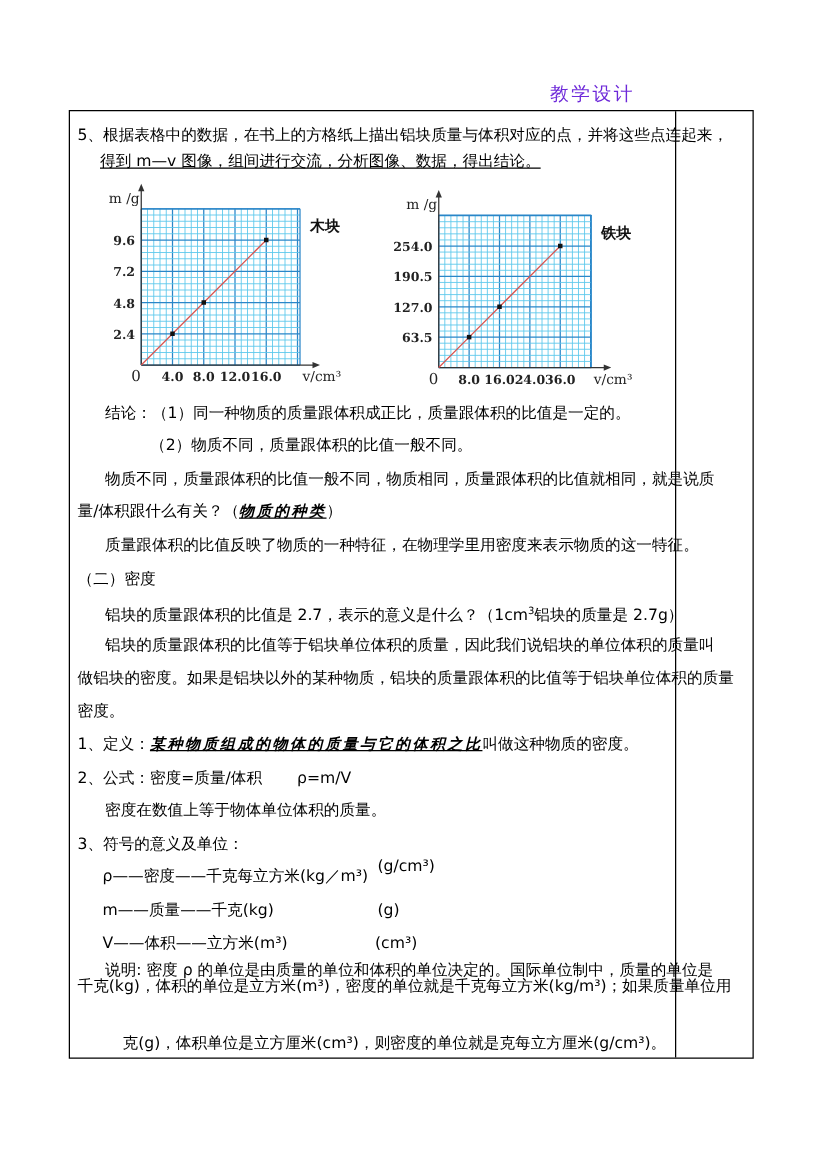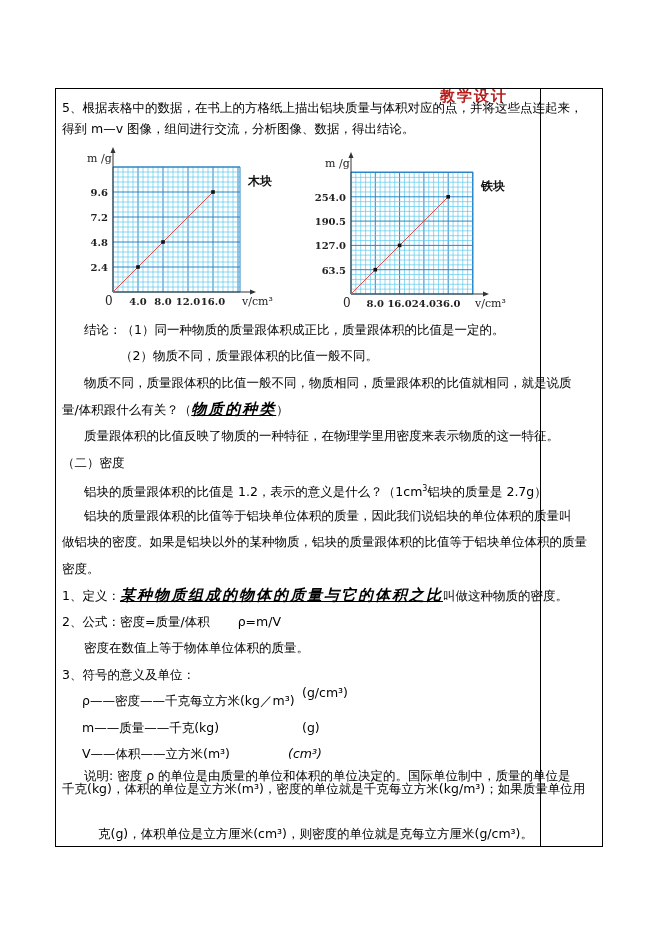--- a/index.html
+++ b/index.html
@@ -1,42 +1,42 @@
 <!DOCTYPE html>
 <html><head>
   <meta charset="utf-8">
   <style>
     html, body { margin: 0; padding: 0; background: #ffffff; }
     body { width: 661px; height: 935px; position: relative; overflow: hidden;
            font-family: "DejaVu Serif", "Liberation Serif", serif; color: #000; }
-    .hdr { position: absolute; left: 440px; top: 66px; font-size: 15px; font-weight: bold;
-           color: #b91c1c; letter-spacing: 2px; font-family: "DejaVu Sans", sans-serif; margin-top: 21px; }
+    .hdr { position: absolute; left: 440px; top: 66px; font-size: 15px; font-weight: normal;
+           color: #6d28d9; letter-spacing: 2px; font-family: "DejaVu Sans", sans-serif; }
     .tbl { position: absolute; left: 55px; top: 88px; width: 548px; height: 759px;
            border: 1.5px solid #000; box-sizing: border-box; }
     .divider { position: absolute; left: 484px; top: 0; width: 0; height: 100%; border-left: 1.5px solid #000; }
     .line { position: absolute; font-size: 12.5px; line-height: 16px; white-space: nowrap;
             font-family: "DejaVu Sans", sans-serif; }
-    .hand { font-family: "DejaVu Serif", serif; font-style: italic; font-weight: bold; font-size: 15px; letter-spacing: 2px; }
+    .hand { font-family: "DejaVu Serif", serif; font-style: italic; font-weight: bold; font-size: 12px; letter-spacing: 2px; }
     .ul { text-decoration: underline; }
     .bold { font-weight: normal; }
     .chart { position: absolute; }
     sup { font-size: 8px; }
     .chart text { font-family: "DejaVu Serif", serif; }
   </style>
 </head>
 <body>
 
 <div class="hdr">教学设计</div>
 
 <div class="tbl">
   <div class="divider"></div>
 </div>
 
 <div class="line" style="left:62px;top:100px;">5、根据表格中的数据，在书上的方格纸上描出铝块质量与体积对应的点，并将这些点连起来，</div>
-<div class="line" style="left:62px;top:121px;">得到 m—v 图像，组间进行交流，分析图像、数据，得出结论。</div>
+<div class="line" style="left:80px;top:121px;text-decoration:underline;">得到 m—v 图像，组间进行交流，分析图像、数据，得出结论。</div>
 
 <svg class="chart" id="chart0" style="left:70px;top:145px;" width="220" height="170">
     <rect x="43" y="22" width="127" height="125" fill="#ffffff"></rect>
     <line x1="43" y1="22" x2="43" y2="147" stroke="#2a86c8" stroke-width="1"></line>
     <line x1="48" y1="22" x2="48" y2="147" stroke="#5cc8ec" stroke-width="0.7"></line>
     <line x1="53" y1="22" x2="53" y2="147" stroke="#5cc8ec" stroke-width="0.7"></line>
     <line x1="58" y1="22" x2="58" y2="147" stroke="#5cc8ec" stroke-width="0.7"></line>
     <line x1="63" y1="22" x2="63" y2="147" stroke="#5cc8ec" stroke-width="0.7"></line>
     <line x1="68" y1="22" x2="68" y2="147" stroke="#2a86c8" stroke-width="1"></line>
     <line x1="73" y1="22" x2="73" y2="147" stroke="#5cc8ec" stroke-width="0.7"></line>
@@ -193,37 +193,37 @@
 <div class="line" style="left:120px;top:348px;">（2）物质不同，质量跟体积的比值一般不同。</div>
 
 <div class="line" style="left:84px;top:375px;">物质不同，质量跟体积的比值一般不同，物质相同，质量跟体积的比值就相同，就是说质</div>
 <div class="line" style="left:62px;top:401px;">
   <span>量/体积跟什么有关？（</span><span class="hand ul">物质的种类</span><span>）</span>
 </div>
 <div class="line" style="left:84px;top:428px;">质量跟体积的比值反映了物质的一种特征，在物理学里用密度来表示物质的这一特征。</div>
 
 <div class="line bold" style="left:62px;top:455px;">（二）密度</div>
 <div class="line" style="left:84px;top:481px;">
-  <span>铝块的质量跟体积的比值是 1.2，表示的意义是什么？（1cm</span><sup>3</sup><span>铝块的质量是 2.7g）</span>
+  <span>铝块的质量跟体积的比值是 2.7，表示的意义是什么？（1cm</span><sup>3</sup><span>铝块的质量是 2.7g）</span>
 </div>
 <div class="line" style="left:84px;top:508px;">铝块的质量跟体积的比值等于铝块单位体积的质量，因此我们说铝块的单位体积的质量叫</div>
 <div class="line" style="left:62px;top:534px;">做铝块的密度。如果是铝块以外的某种物质，铝块的质量跟体积的比值等于铝块单位体积的质量</div>
 <div class="line" style="left:62px;top:561px;">密度。</div>
 
 <div class="line" style="left:62px;top:587px;text-align:center;">
   <span>1、定义：</span><span class="hand ul">某种物质组成的物体的质量与它的体积之比</span><span>叫做这种物质的密度。</span>
 </div>
 <div class="line" style="left:62px;top:614px;">
   <span>2、公式：密度=质量/体积</span><span style="margin-left:28px;">ρ=m/V</span>
 </div>
 <div class="line" style="left:84px;top:640px;">密度在数值上等于物体单位体积的质量。</div>
 <div class="line" style="left:62px;top:667px;">3、符号的意义及单位：</div>
 
 <div class="line" style="left:82px;top:693px;">ρ——密度——千克每立方米(kg／m³)</div>
 <div class="line" style="left:302px;top:685px;">(g/cm³)</div>
 <div class="line" style="left:82px;top:720px;">m——质量——千克(kg)</div>
 <div class="line" style="left:302px;top:720px;">(g)</div>
 <div class="line" style="left:82px;top:746px;">V——体积——立方米(m³)</div>
-<div class="line" style="left:288px;top:746px;font-style:italic;">(cm³)</div>
+<div class="line" style="left:300px;top:746px;">(cm³)</div>
 
 <div class="line" style="left:84px;top:768px;">说明: 密度 ρ 的单位是由质量的单位和体积的单位决定的。国际单位制中，质量的单位是</div>
 <div class="line" style="left:62px;top:781px;">千克(kg)，体积的单位是立方米(m³)，密度的单位就是千克每立方米(kg/m³)；如果质量单位用</div>
 <div class="line" style="left:62px;top:826px;margin-left:36px;">克(g)，体积单位是立方厘米(cm³)，则密度的单位就是克每立方厘米(g/cm³)。</div>
 
 </body></html>

